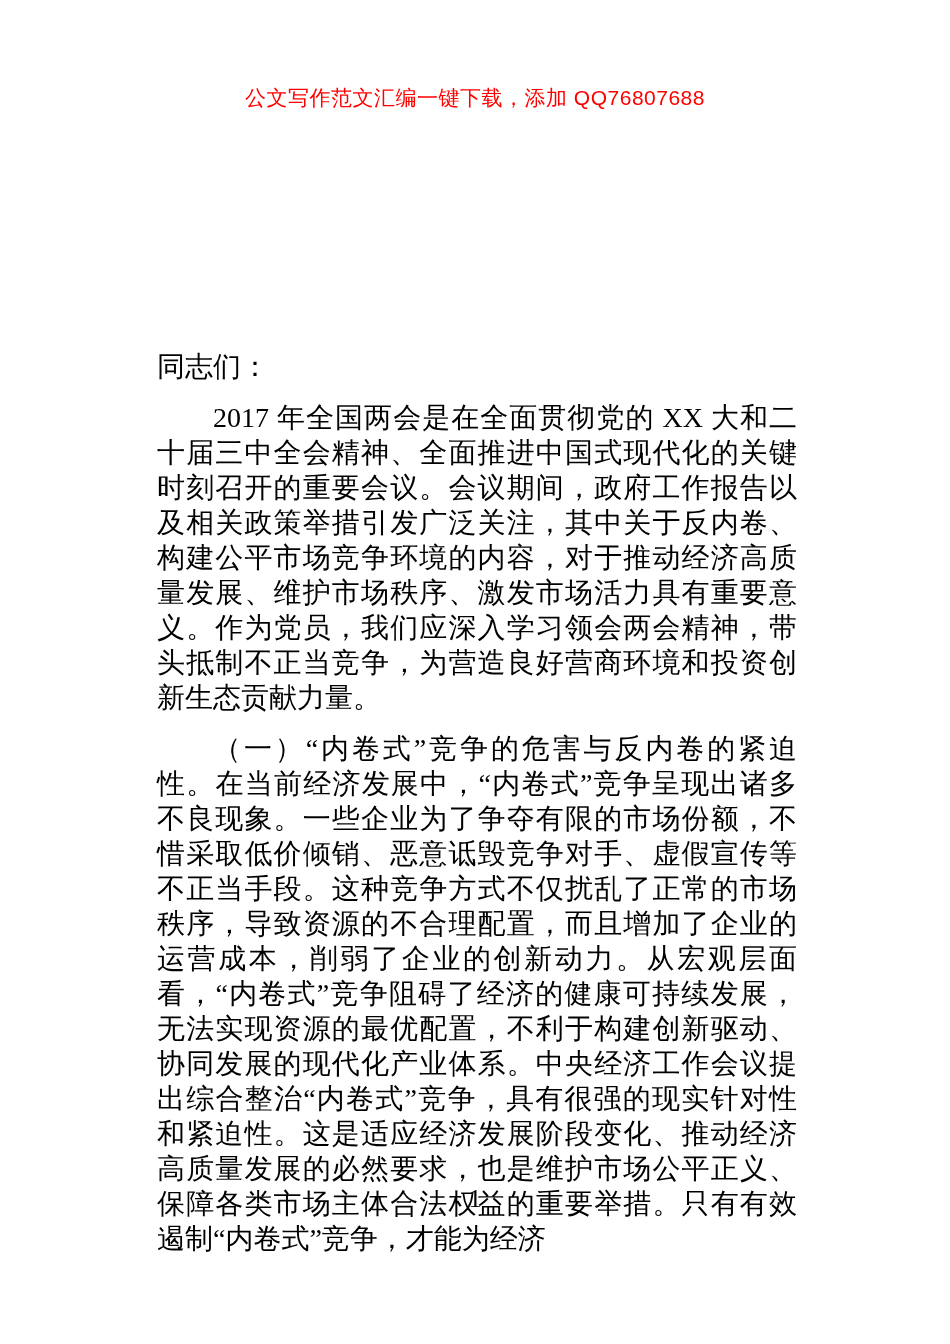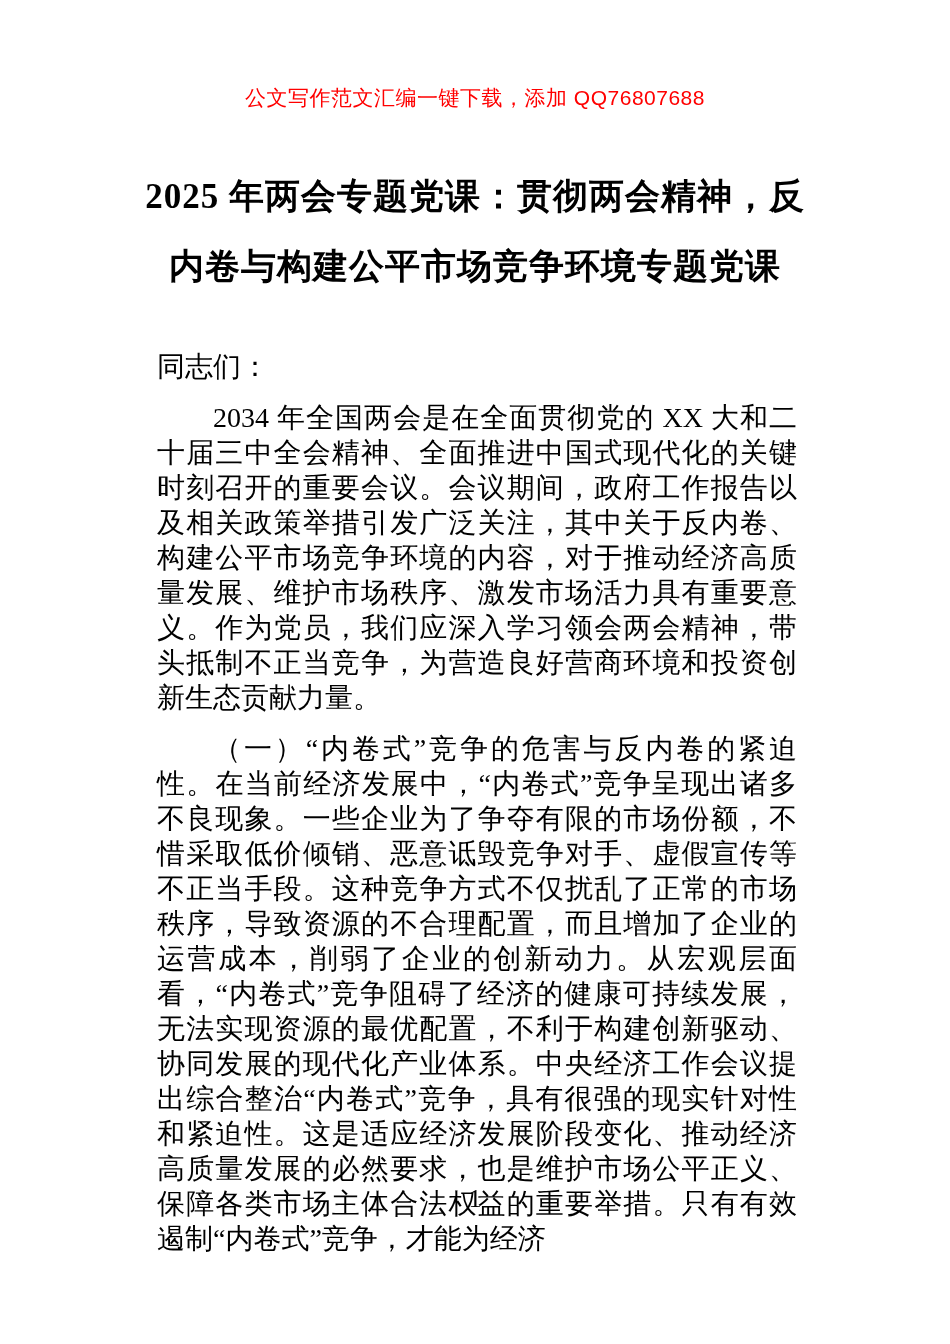--- a/index.html
+++ b/index.html
@@ -61,26 +61,22 @@
     font-size: 26px;
   }
 </style>
 </head>
 <body>
 
 <div class="page">
 
   <div class="banner">公文写作范文汇编一键下载，添加 QQ76807688</div>
 
-  <div class="title">
-    <span>2025 年两会专题党课：贯彻两会精神，反</span><br>
-    <span>内卷与构建公平市场竞争环境专题党课</span>
-  </div>
 
   <div class="body-text">
       <p>同志们：</p>
-      <p class="indent">2034 年全国两会是在全面贯彻党的 XX 大和二十届三中全会精神、全面推进中国式现代化的关键时刻召开的重要会议。会议期间，政府工作报告以及相关政策举措引发广泛关注，其中关于反内卷、构建公平市场竞争环境的内容，对于推动经济高质量发展、维护市场秩序、激发市场活力具有重要意义。作为党员，我们应深入学习领会两会精神，带头抵制不正当竞争，为营造良好营商环境和投资创新生态贡献力量。</p>
+      <p class="indent">2017 年全国两会是在全面贯彻党的 XX 大和二十届三中全会精神、全面推进中国式现代化的关键时刻召开的重要会议。会议期间，政府工作报告以及相关政策举措引发广泛关注，其中关于反内卷、构建公平市场竞争环境的内容，对于推动经济高质量发展、维护市场秩序、激发市场活力具有重要意义。作为党员，我们应深入学习领会两会精神，带头抵制不正当竞争，为营造良好营商环境和投资创新生态贡献力量。</p>
       <p class="indent">（一）“内卷式”竞争的危害与反内卷的紧迫性。在当前经济发展中，“内卷式”竞争呈现出诸多不良现象。一些企业为了争夺有限的市场份额，不惜采取低价倾销、恶意诋毁竞争对手、虚假宣传等不正当手段。这种竞争方式不仅扰乱了正常的市场秩序，导致资源的不合理配置，而且增加了企业的运营成本，削弱了企业的创新动力。从宏观层面看，“内卷式”竞争阻碍了经济的健康可持续发展，无法实现资源的最优配置，不利于构建创新驱动、协同发展的现代化产业体系。中央经济工作会议提出综合整治“内卷式”竞争，具有很强的现实针对性和紧迫性。这是适应经济发展阶段变化、推动经济高质量发展的必然要求，也是维护市场公平正义、保障各类市场主体合法权益的重要举措。只有有效遏制“内卷式”竞争，才能为经济</p>
     </div>
 
   <div class="page-number">1</div>
 
 </div>
 
 </body></html>

